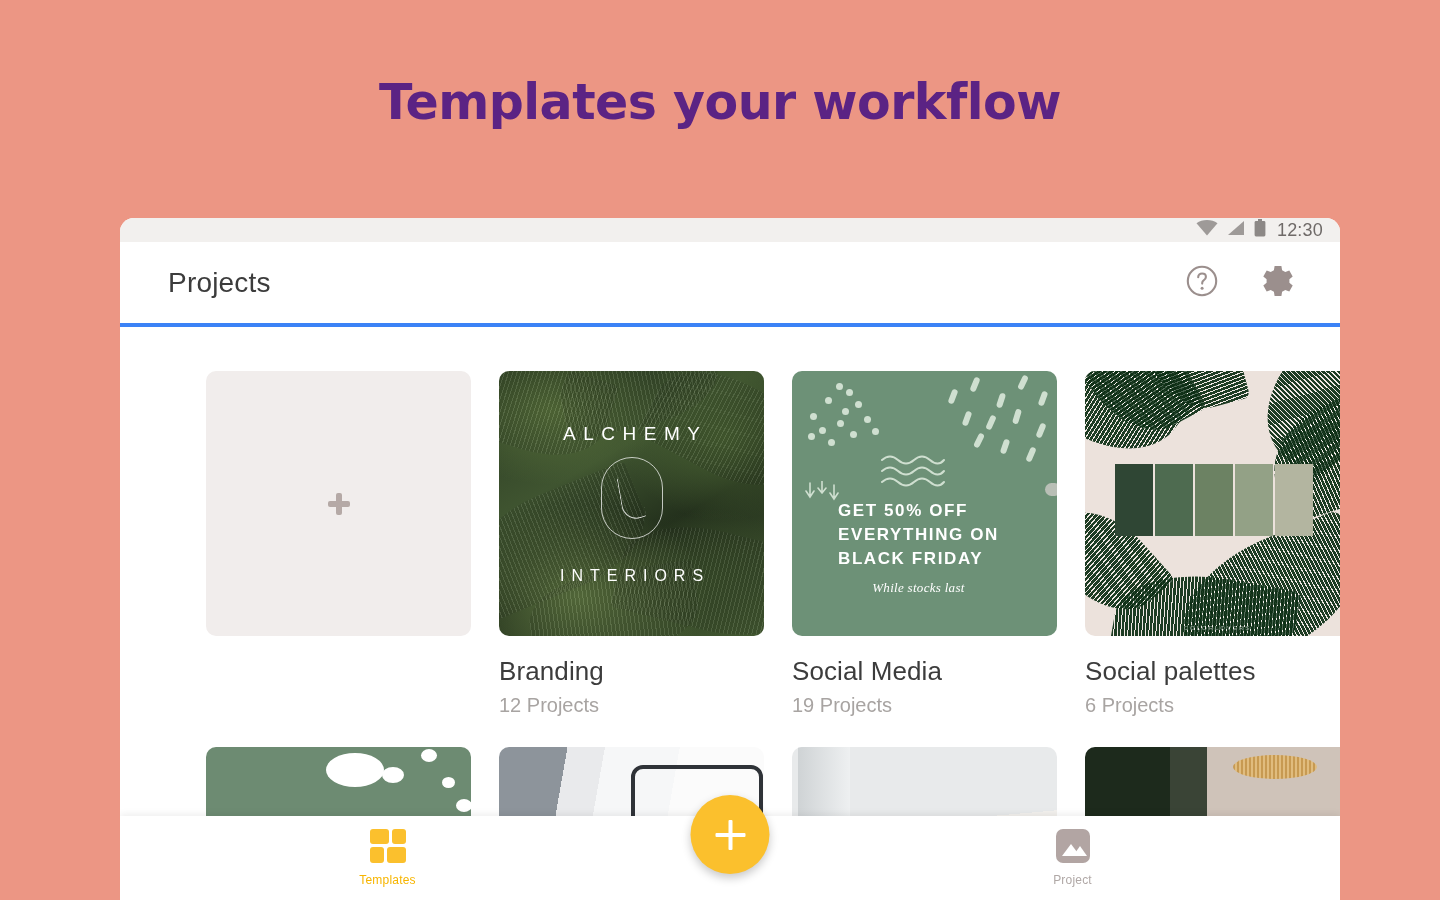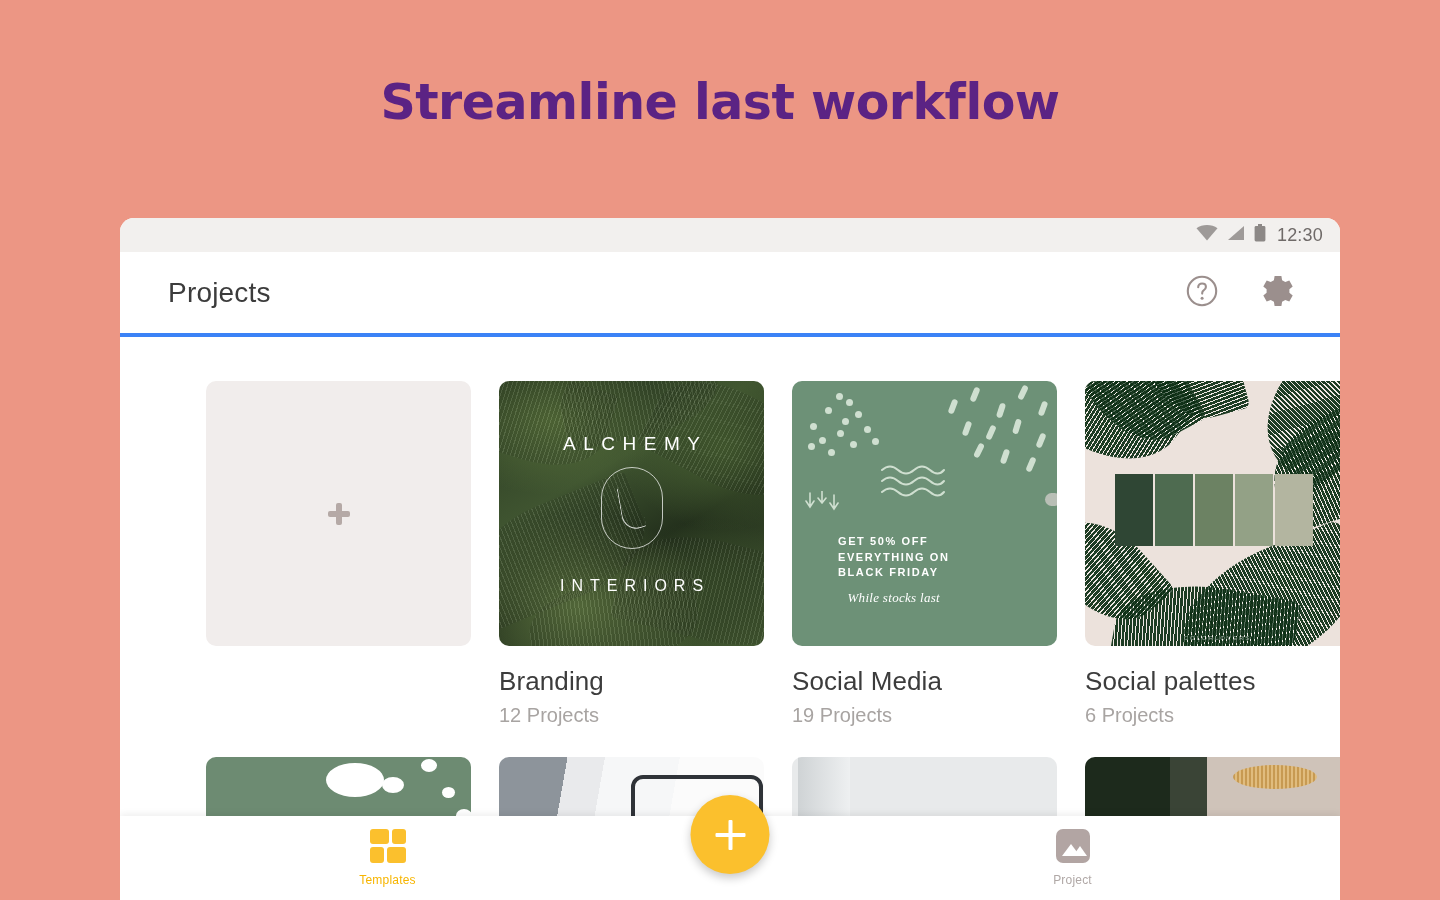--- a/index.html
+++ b/index.html
@@ -28,21 +28,21 @@
     position: absolute;
     left: 120px; top: 218px;
     width: 1220px; height: 682px;
     background: #ffffff;
     border-radius: 14px 14px 0 0;
     overflow: hidden;
   }
 
   
   .statusbar {
-    height: 34px; width: 100%;
+    height: 24px; width: 100%;
     background: #f2f0ee;
     display: flex; align-items: center; justify-content: flex-end;
     padding-right: 17px;
     gap: 9px;
   }
   .sb-icon { display: block; }
   .sb-time {
     font-size: 18px; color: #6f6a68;
     font-family: "Liberation Sans", sans-serif;
     letter-spacing: 0.2px;
@@ -168,21 +168,21 @@
     position: absolute; width: 6px; height: 15px;
     border-radius: 3px; background: #cfdfd0;
   }
   .sm-waves { position: absolute; left: 88px; top: 82px; }
   .sm-arrows { position: absolute; left: 12px; top: 110px; }
   .sm-text {
     position: absolute; left: 46px; bottom: 40px;
     color: #fff;
   }
   .sm-line {
-    font-size: 11px; font-weight: bold; letter-spacing: 1.6px;
+    font-size: 17px; font-weight: bold; letter-spacing: 1.6px;
     line-height: 1.42;
   }
   .sm-fine {
     margin-top: 9px;
     font-family: "Liberation Serif", serif;
     font-style: italic; font-size: 13px; color: #fff;
     letter-spacing: .3px;
     text-align: center;
   }
   .sm-pill {
@@ -298,21 +298,21 @@
   .plus-fab { position: relative; width: 30px; height: 30px; }
   .plus-fab::before, .plus-fab::after {
     content: ""; position: absolute; background: #fff; border-radius: 1px;
   }
   .plus-fab::before { left: 13px; top: 0; width: 4px; height: 30px; }
   .plus-fab::after { top: 13px; left: 0; width: 30px; height: 4px; }
 </style>
 </head>
 <body>
 
-<div class="headline">Streamline last workflow</div>
+<div class="headline">Templates your workflow</div>
 
 <div class="device">
 
   <div class="statusbar">
     <span class="sb-icon">
       <svg width="22" height="16" viewBox="0 0 22 16">
           <path d="M11 15.5 0.5 3.2C3.4 1 7.1 0 11 0s7.6 1 10.5 3.2L11 15.5z" fill="#9e9a98"></path>
         </svg>
     </span>
     <span class="sb-icon">

